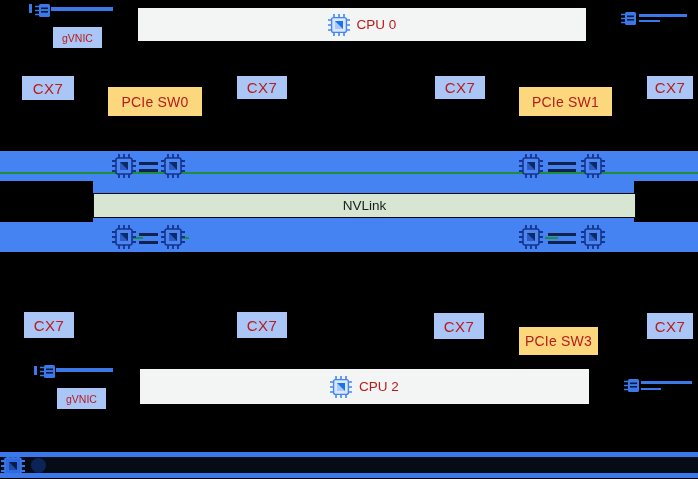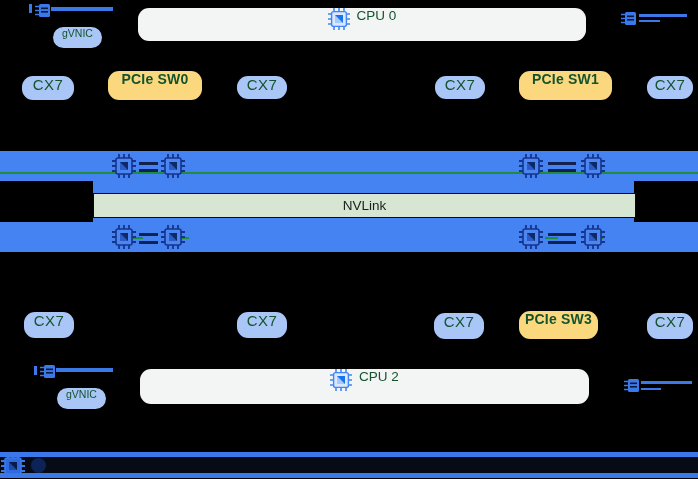--- a/index.html
+++ b/index.html
@@ -1,24 +1,24 @@
 <!DOCTYPE html>
 <html><head>
 <meta charset="utf-8">
 <style>
   html,body{margin:0;padding:0;background:#000;}
   #canvas{
     position:relative;width:698px;height:479px;background:#000;overflow:hidden;
     font-family:"Liberation Sans",sans-serif;color:#111;
   }
   .abs{position:absolute;}
-  .box{position:absolute;display:flex;justify-content:center;
-       box-sizing:border-box;color:#14532d;border-radius:11px;}
+  .box{position:absolute;display:flex;align-items:center;justify-content:center;
+       box-sizing:border-box;color:#b91c1c;}
   .cx7{background:#a9c6f7;font-size:15px;font-weight:500;letter-spacing:.5px;}
-  .pcie{background:#fbd87e;font-size:14px;font-weight:700;letter-spacing:.2px;}
+  .pcie{background:#fbd87e;font-size:14px;font-weight:400;letter-spacing:.2px;margin-top:16px;}
   .cpu{background:#f3f4f4;font-size:13.5px;font-weight:500;gap:7px;}
   .gvnic{background:#a9c6f7;font-size:10.5px;}
   .bar{position:absolute;left:0;width:698px;height:30px;background:#4583f3;}
   .connector{position:absolute;left:93px;width:541px;background:#4583f3;}
   .nvlink{position:absolute;left:93px;top:193px;width:541px;height:23px;
           background:#d7e6d3;border:1px solid #0a0a0a;display:flex;align-items:center;
           justify-content:center;font-size:13.5px;color:#17201a;}
   .greenline{position:absolute;height:2px;background:#1e8e3e;}
   .wire{position:absolute;background:#3b78e8;}
   .tick{position:absolute;background:#3b78e8;}

